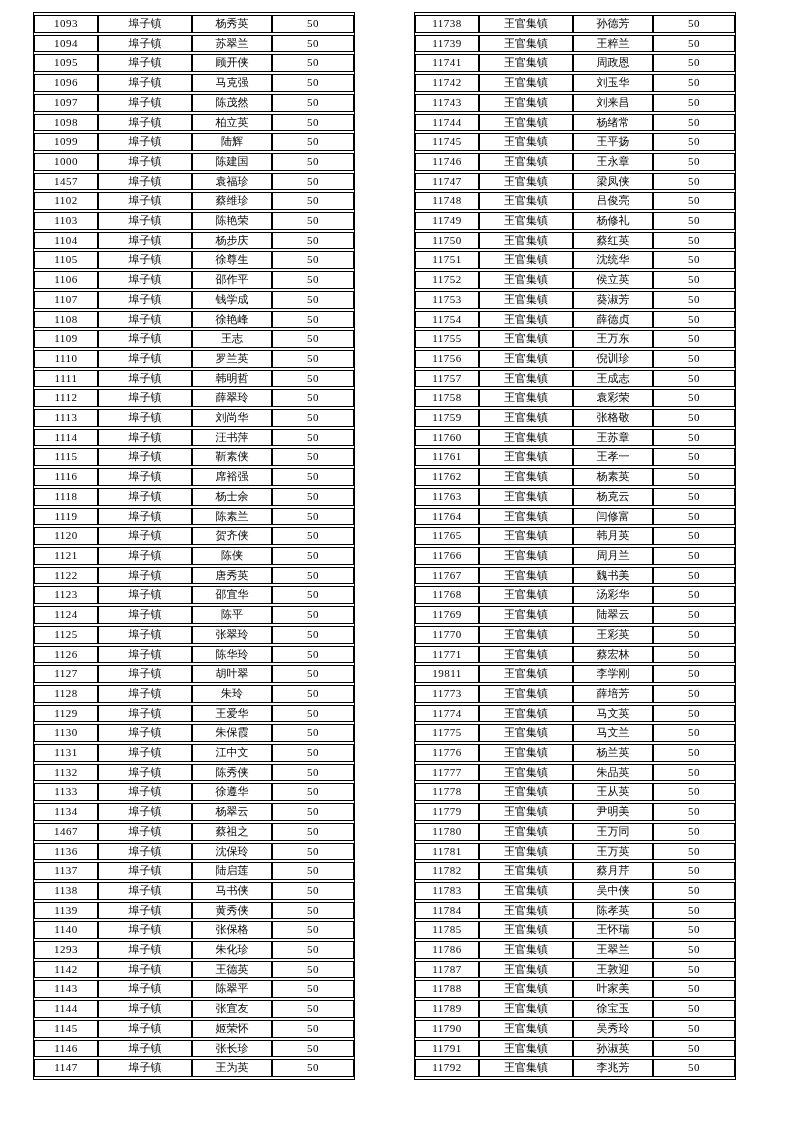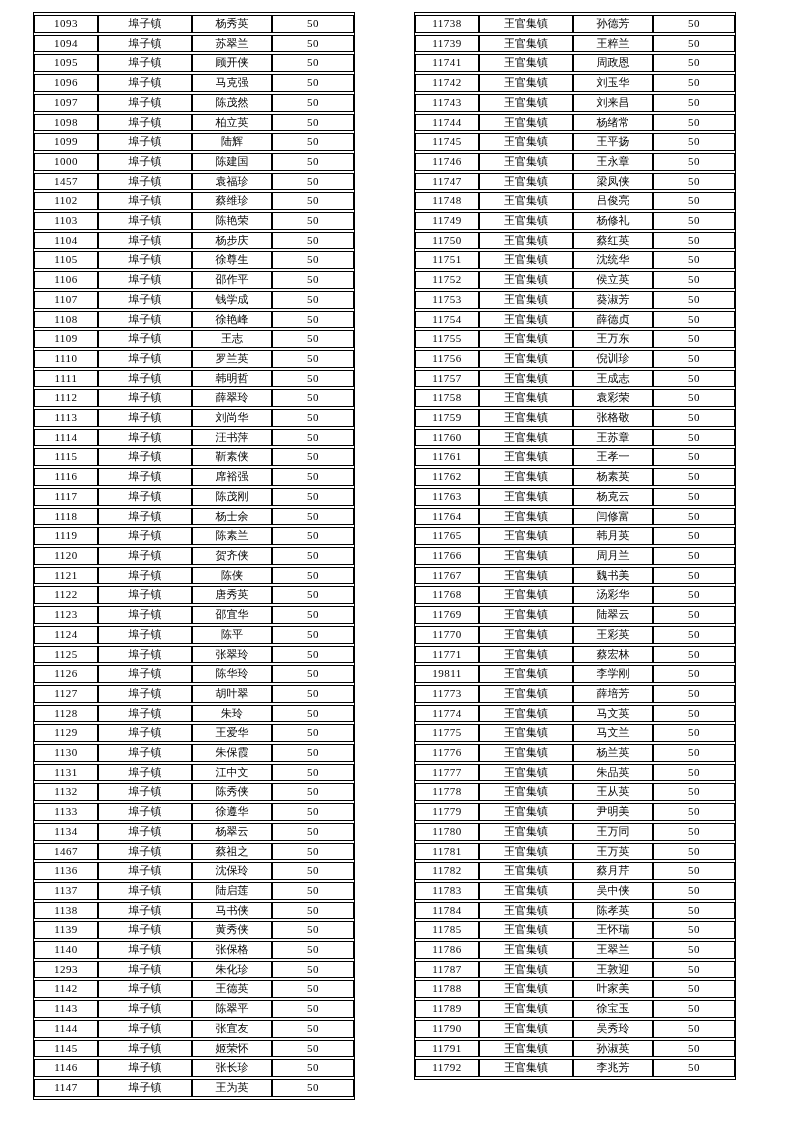--- a/index.html
+++ b/index.html
@@ -194,26 +194,20 @@
         <td>靳素侠</td>
         <td class="num">50</td>
       </tr>
       <tr>
         <td class="num">1116</td>
         <td>埠子镇</td>
         <td>席裕强</td>
         <td class="num">50</td>
       </tr>
       <tr>
-        <td class="num">1117</td>
-        <td>埠子镇</td>
-        <td>陈茂刚</td>
-        <td class="num">50</td>
-      </tr>
-      <tr>
         <td class="num">1118</td>
         <td>埠子镇</td>
         <td>杨士余</td>
         <td class="num">50</td>
       </tr>
       <tr>
         <td class="num">1119</td>
         <td>埠子镇</td>
         <td>陈素兰</td>
         <td class="num">50</td>

